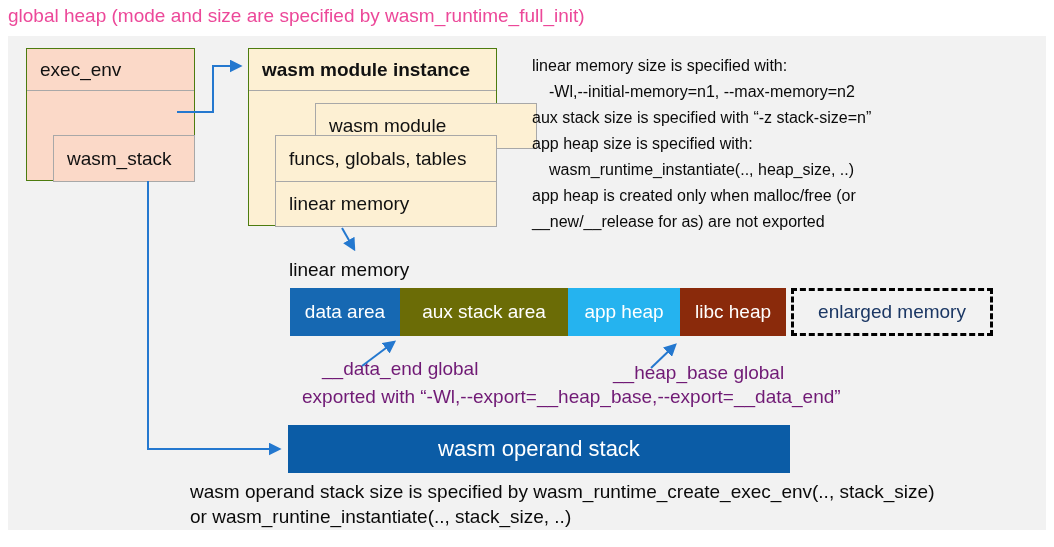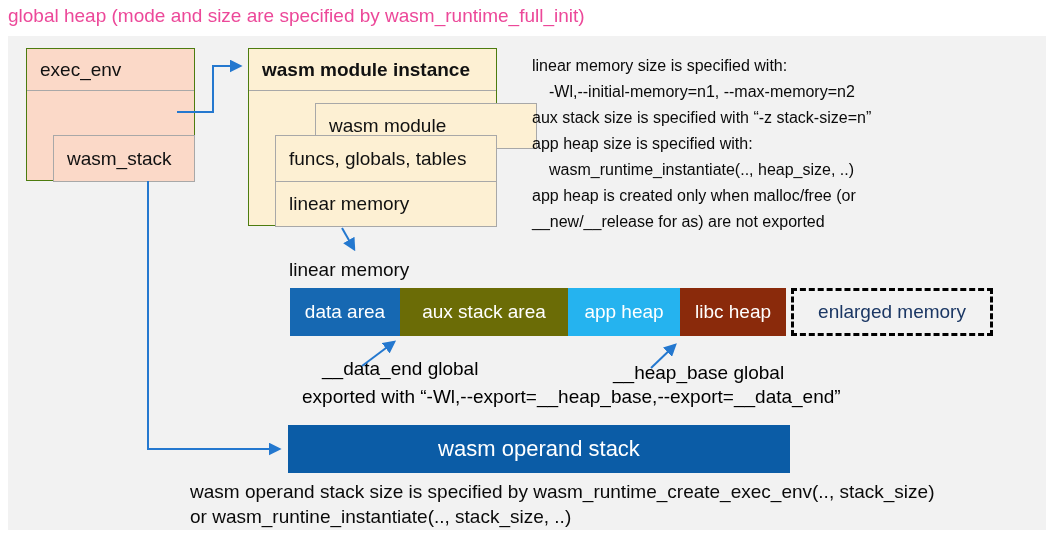--- a/index.html
+++ b/index.html
@@ -60,21 +60,21 @@
   }
   .seg-data { left: 290px; width: 110px; background: #1668b2; }
   .seg-aux  { left: 400px; width: 168px; background: #6b6c06; }
   .seg-app  { left: 568px; width: 112px; background: #25b3ef; }
   .seg-libc { left: 680px; width: 106px; background: #8a2a0b; }
   .seg-enlarged {
     left: 791px; width: 202px; background: transparent;
     border: 3px dashed #000000; color: #1b3764;
   }
   
-  .ann { position: absolute; font-size: 19px; color: #000000; white-space: nowrap; }
+  .ann { position: absolute; font-size: 19px; color: #701a75; white-space: nowrap; }
   .ann-data-end  { left: 322px; top: 358px; }
   .ann-heap-base { left: 613px; top: 362px; }
   .ann-exported  { left: 302px; top: 386px; }
   
   .operand-stack {
     position: absolute; left: 288px; top: 425px; width: 502px; height: 48px;
     background: #0b5ca6; color: #ffffff; font-size: 22px;
     display: flex; align-items: center; justify-content: center;
   }
   .stack-note {

